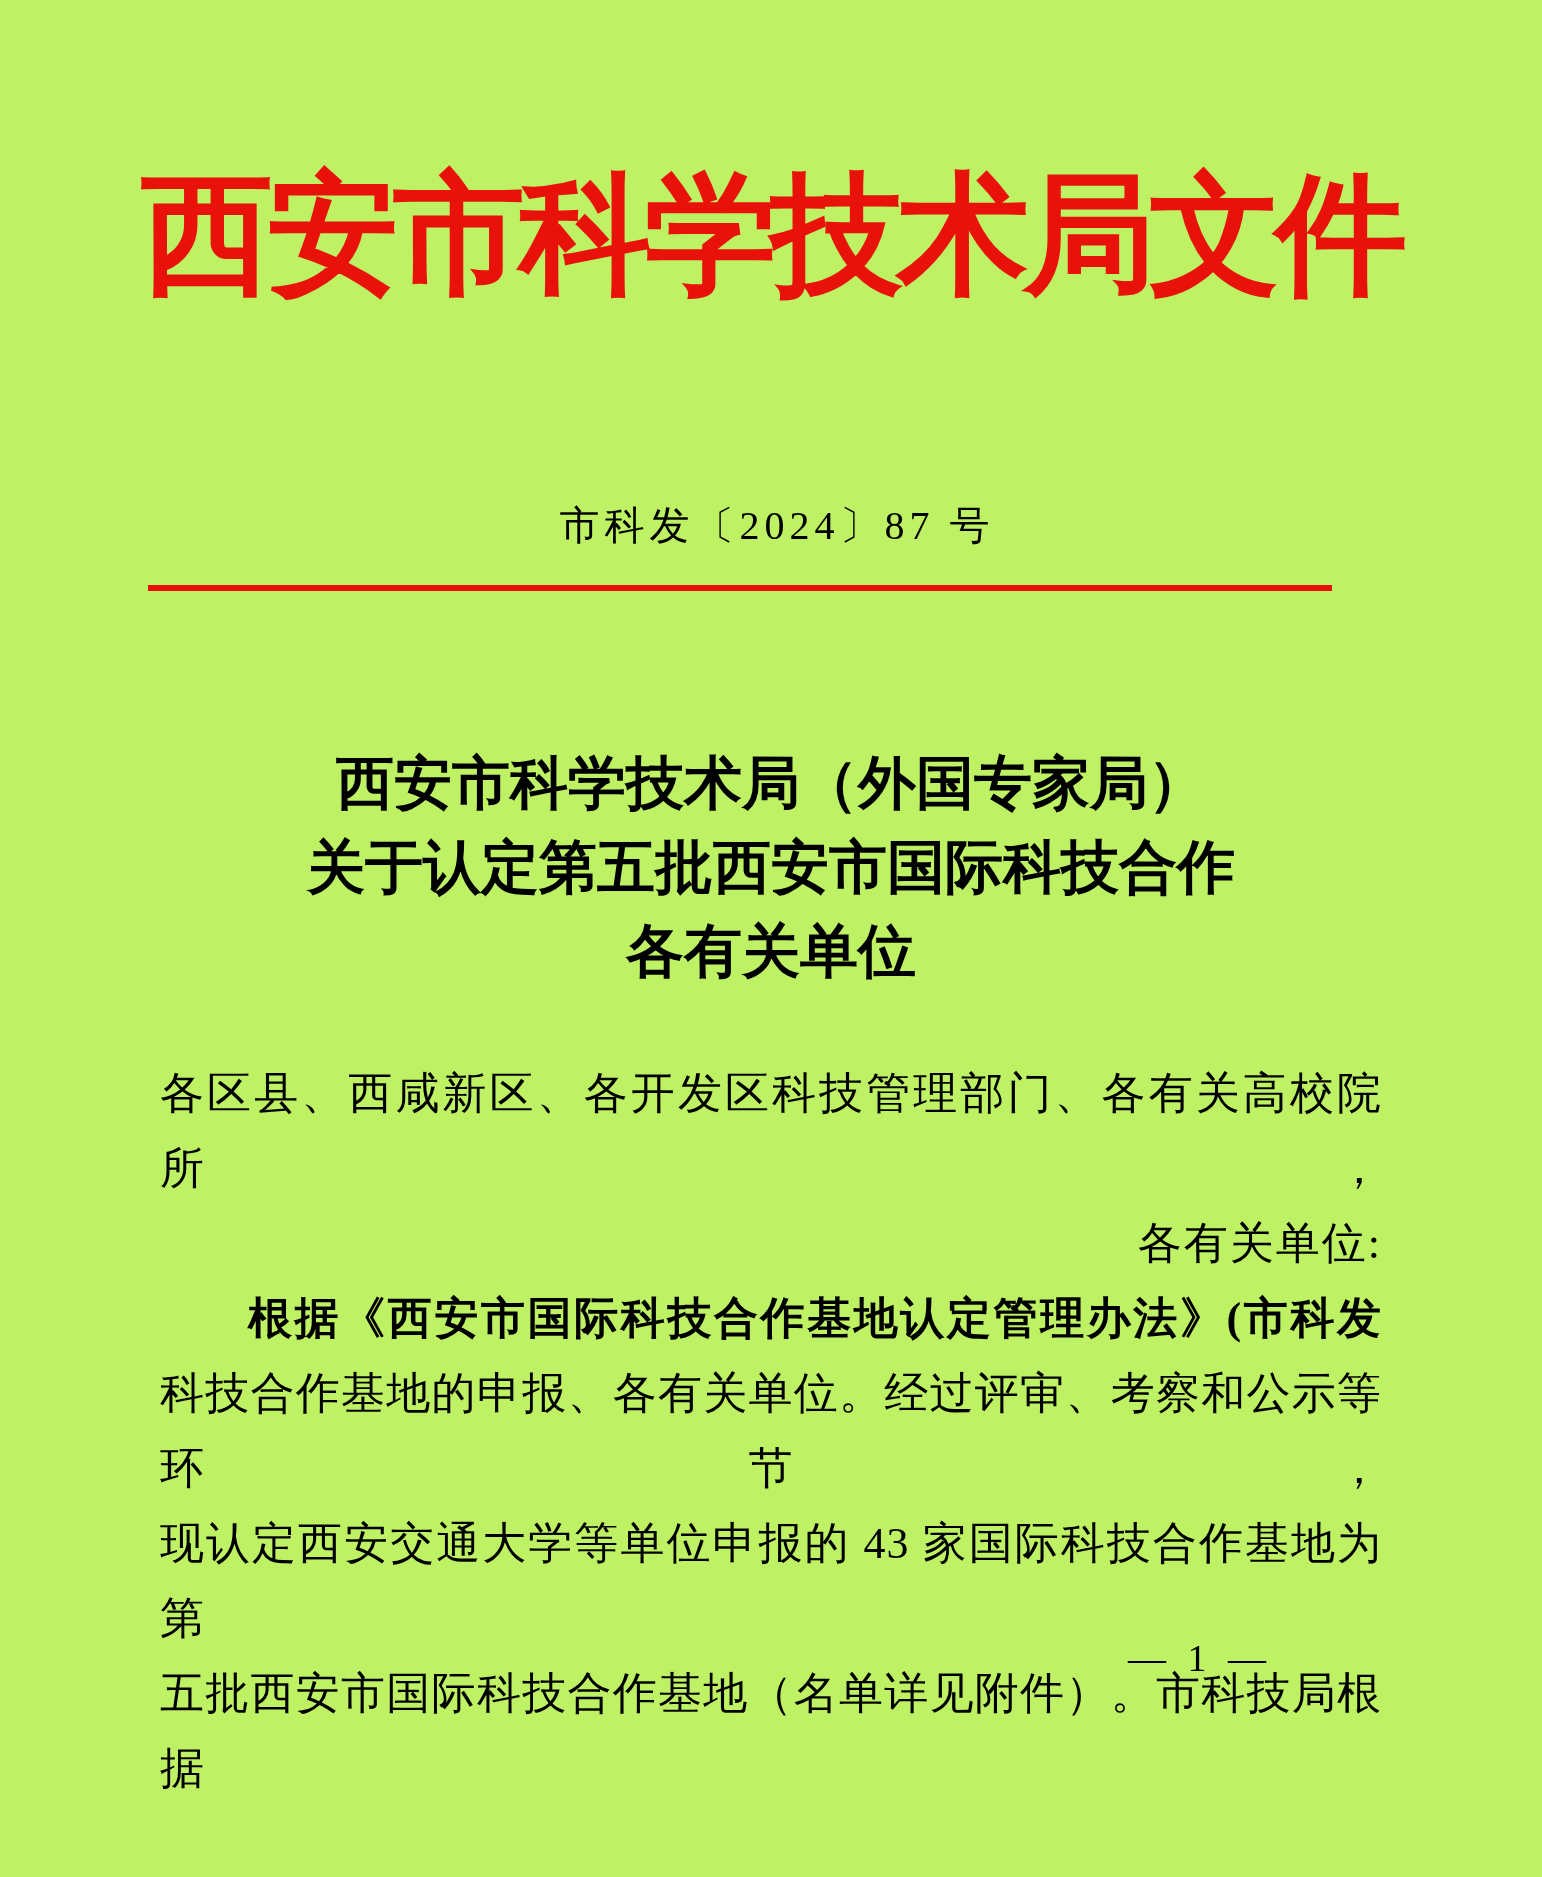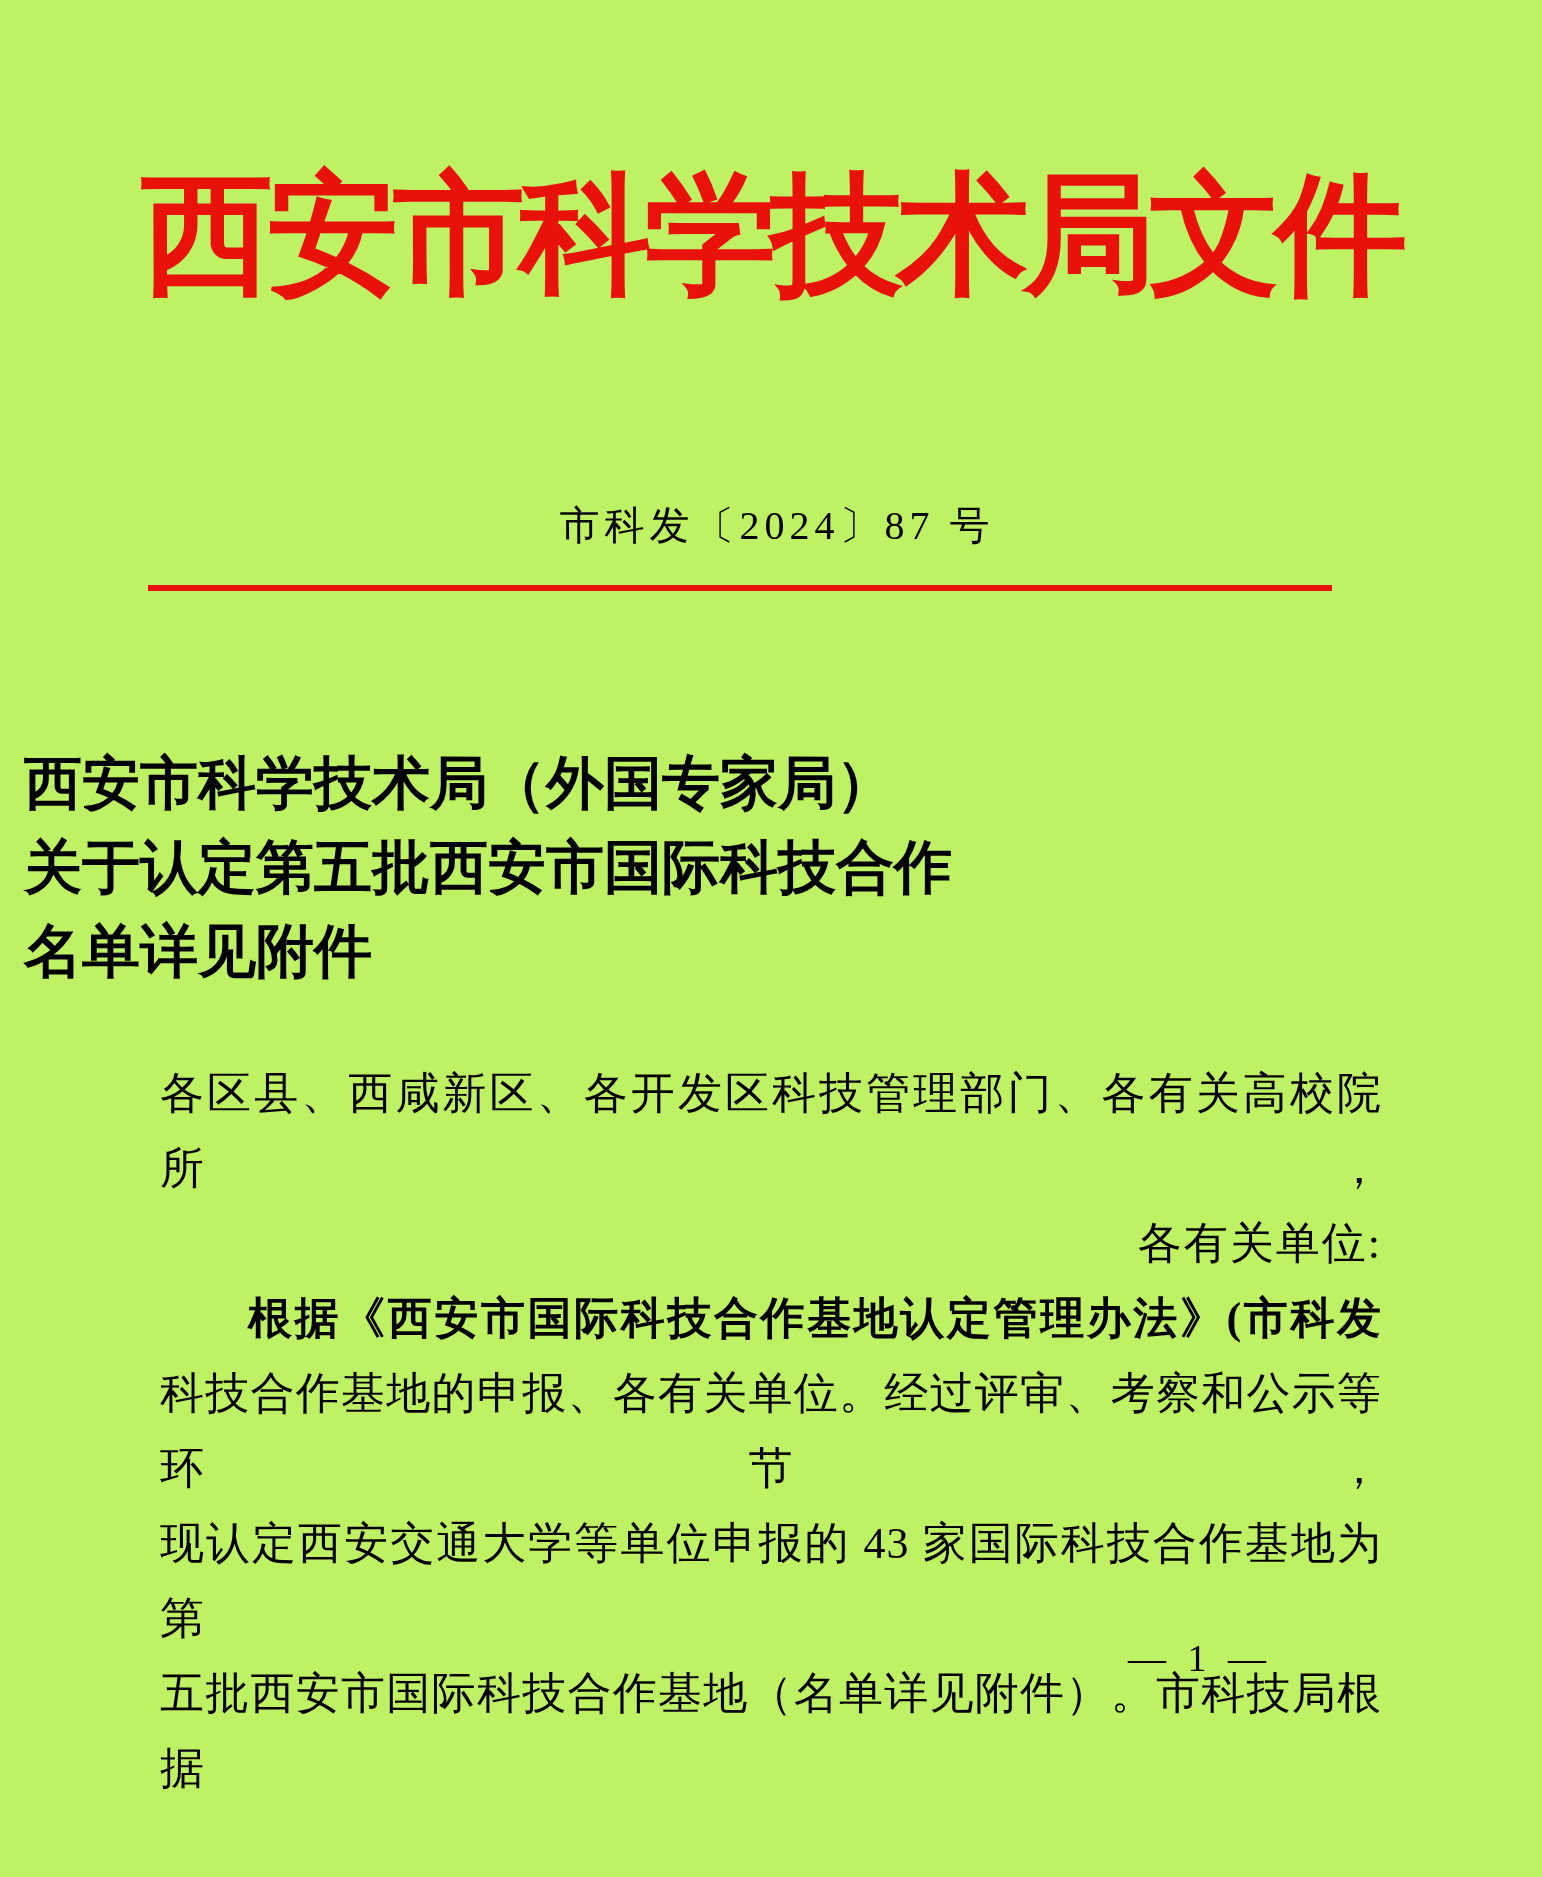--- a/index.html
+++ b/index.html
@@ -49,26 +49,25 @@
     width: 1184px;
     height: 6px;
     background: #e8120b;
   }
   
   .notice-title {
     position: absolute;
     top: 742px;
     left: 0;
     width: 100%;
-    text-align: left;
+    text-align: center;
     font-weight: bold;
     font-size: 58px;
     line-height: 84px;
     color: #000000;
-    padding-left: 24px;
   }
   
   .body-text {
     position: absolute;
     top: 1056px;
     left: 160px;
     width: 1222px;
     font-size: 44px;
     line-height: 75px;
     color: #000000;
@@ -106,21 +105,21 @@
 
   <div class="red-title">西安市科学技术局文件</div>
 
   <div class="doc-number">市科发〔2024〕87 号</div>
 
   <div class="red-rule"></div>
 
   <div class="notice-title">
     <div class="notice-title-line">西安市科学技术局（外国专家局）</div>
     <div class="notice-title-line">关于认定第五批西安市国际科技合作</div>
-    <div class="notice-title-line">名单详见附件</div>
+    <div class="notice-title-line">各有关单位</div>
   </div>
 
   <div class="body-text">
     <div class="line justify">各区县、西咸新区、各开发区科技管理部门、各有关高校院所，</div>
     <div class="line">各有关单位:</div>
     <div class="line justify indent">根据《西安市国际科技合作基地认定管理办法》(市科发</div>
     <div class="line justify">科技合作基地的申报、各有关单位。经过评审、考察和公示等环节，</div>
     <div class="line justify">现认定西安交通大学等单位申报的 43 家国际科技合作基地为第</div>
     <div class="line justify">五批西安市国际科技合作基地（名单详见附件）。市科技局根据</div>
   </div>

